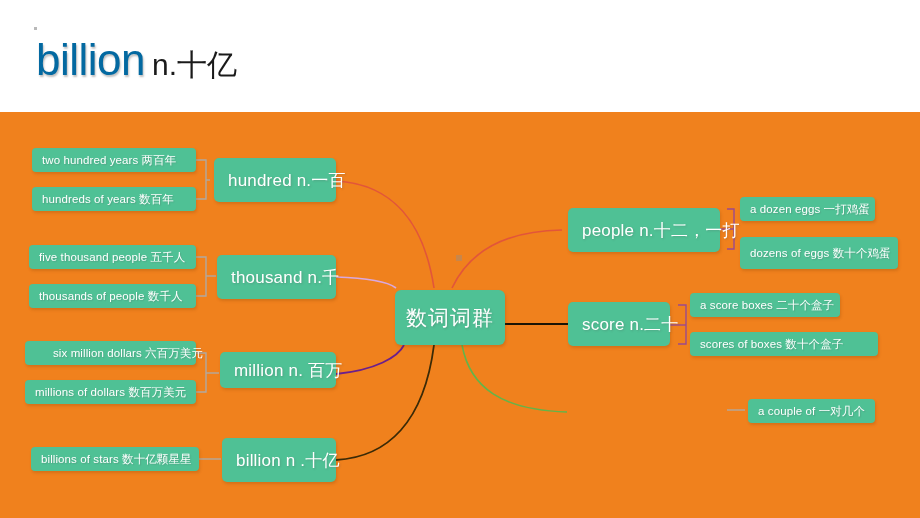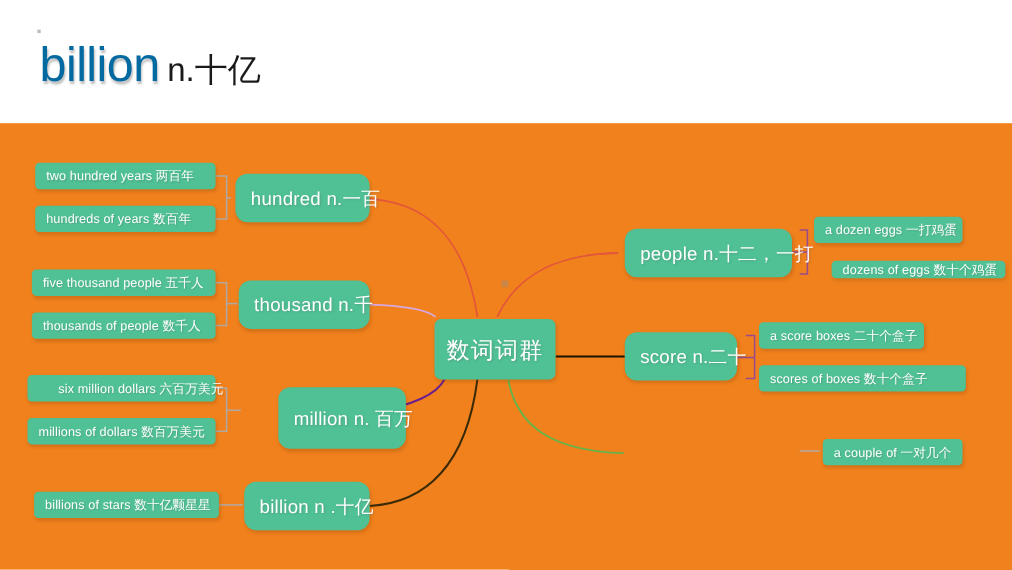--- a/index.html
+++ b/index.html
@@ -28,21 +28,21 @@
   .header-dot{position:absolute;left:34px;top:27px;width:3px;height:3px;background:#b9b9b9;}
 
   
   .canvas{position:absolute;left:0;top:112px;width:920px;height:406px;background:#f0811d;}
   .wires{position:absolute;left:0;top:0;width:920px;height:406px;pointer-events:none;}
 
   
   .node{
     position:absolute;
     background:#4fc195;
-    border-radius:11px;
+    border-radius:5px;
     color:#ffffff;
     display:flex;align-items:center;
     box-sizing:border-box;
     box-shadow:1px 2px 3px rgba(120,60,10,.22);
   }
   .node span{display:block;width:100%;white-space:nowrap;}
 
   .center{
     background:#4fc195;border-radius:6px;
     justify-content:center;
@@ -124,21 +124,21 @@
     <div class="node branch" style="left:217px;top:143px;width:119px;height:44px;">
       <span>thousand n.千</span>
     </div>
     <div class="node leaf" style="left:29px;top:133px;width:167px;height:24px;">
       <span>five thousand people 五千人</span>
     </div>
     <div class="node leaf" style="left:29px;top:172px;width:167px;height:24px;">
       <span>thousands of people 数千人</span>
     </div>
 
-    <div class="node branch" style="left:220px;top:240px;width:116px;height:56px;margin-left:33px;">
+    <div class="node branch" style="left:220px;top:240px;width:116px;height:36px;">
       <span>million n. 百万</span>
     </div>
     <div class="node leaf" style="left:25px;top:229px;width:171px;height:24px;padding-left:28px;">
       <span>six million dollars 六百万美元</span>
     </div>
     <div class="node leaf" style="left:25px;top:268px;width:171px;height:24px;">
       <span>millions of dollars 数百万美元</span>
     </div>
 
     <div class="node branch" style="left:222px;top:326px;width:114px;height:44px;">
@@ -147,21 +147,21 @@
     <div class="node leaf" style="left:31px;top:335px;width:168px;height:24px;">
       <span>billions of stars 数十亿颗星星</span>
     </div>
 
     <div class="node branch" style="left:568px;top:96px;width:152px;height:44px;">
       <span>people n.十二，一打</span>
     </div>
     <div class="node leaf" style="left:740px;top:85px;width:135px;height:24px;">
       <span>a dozen eggs 一打鸡蛋</span>
     </div>
-    <div class="node leaf" style="left:740px;top:125px;width:158px;height:16px;margin-left:16px;">
+    <div class="node leaf" style="left:740px;top:125px;width:158px;height:32px;">
       <span>dozens of eggs 数十个鸡蛋</span>
     </div>
 
     <div class="node branch" style="left:568px;top:190px;width:102px;height:44px;">
       <span>score n.二十</span>
     </div>
     <div class="node leaf" style="left:690px;top:181px;width:150px;height:24px;">
       <span>a score boxes 二十个盒子</span>
     </div>
     <div class="node leaf" style="left:690px;top:220px;width:188px;height:24px;">

